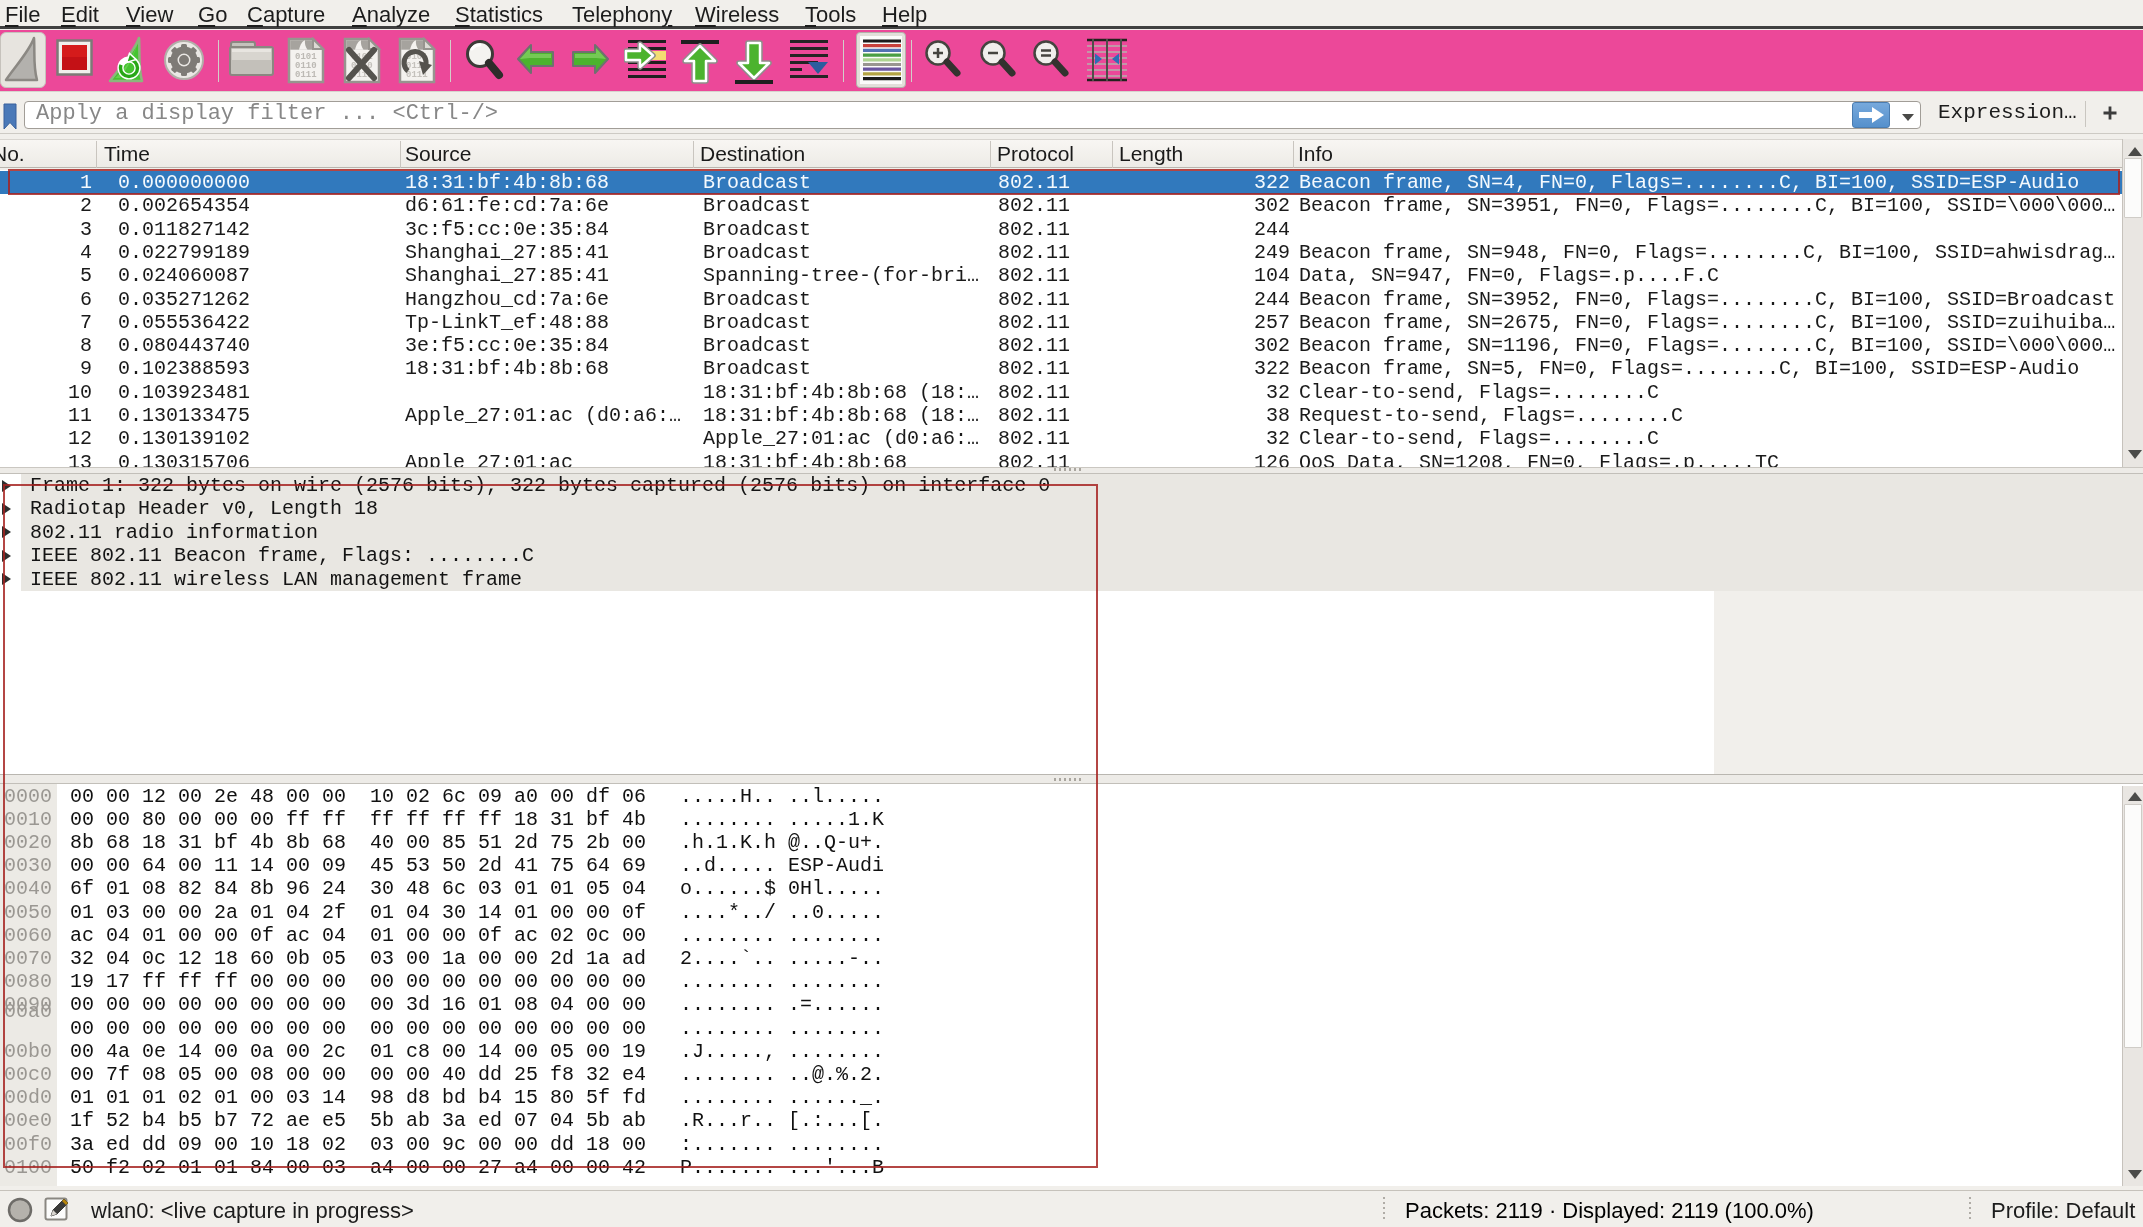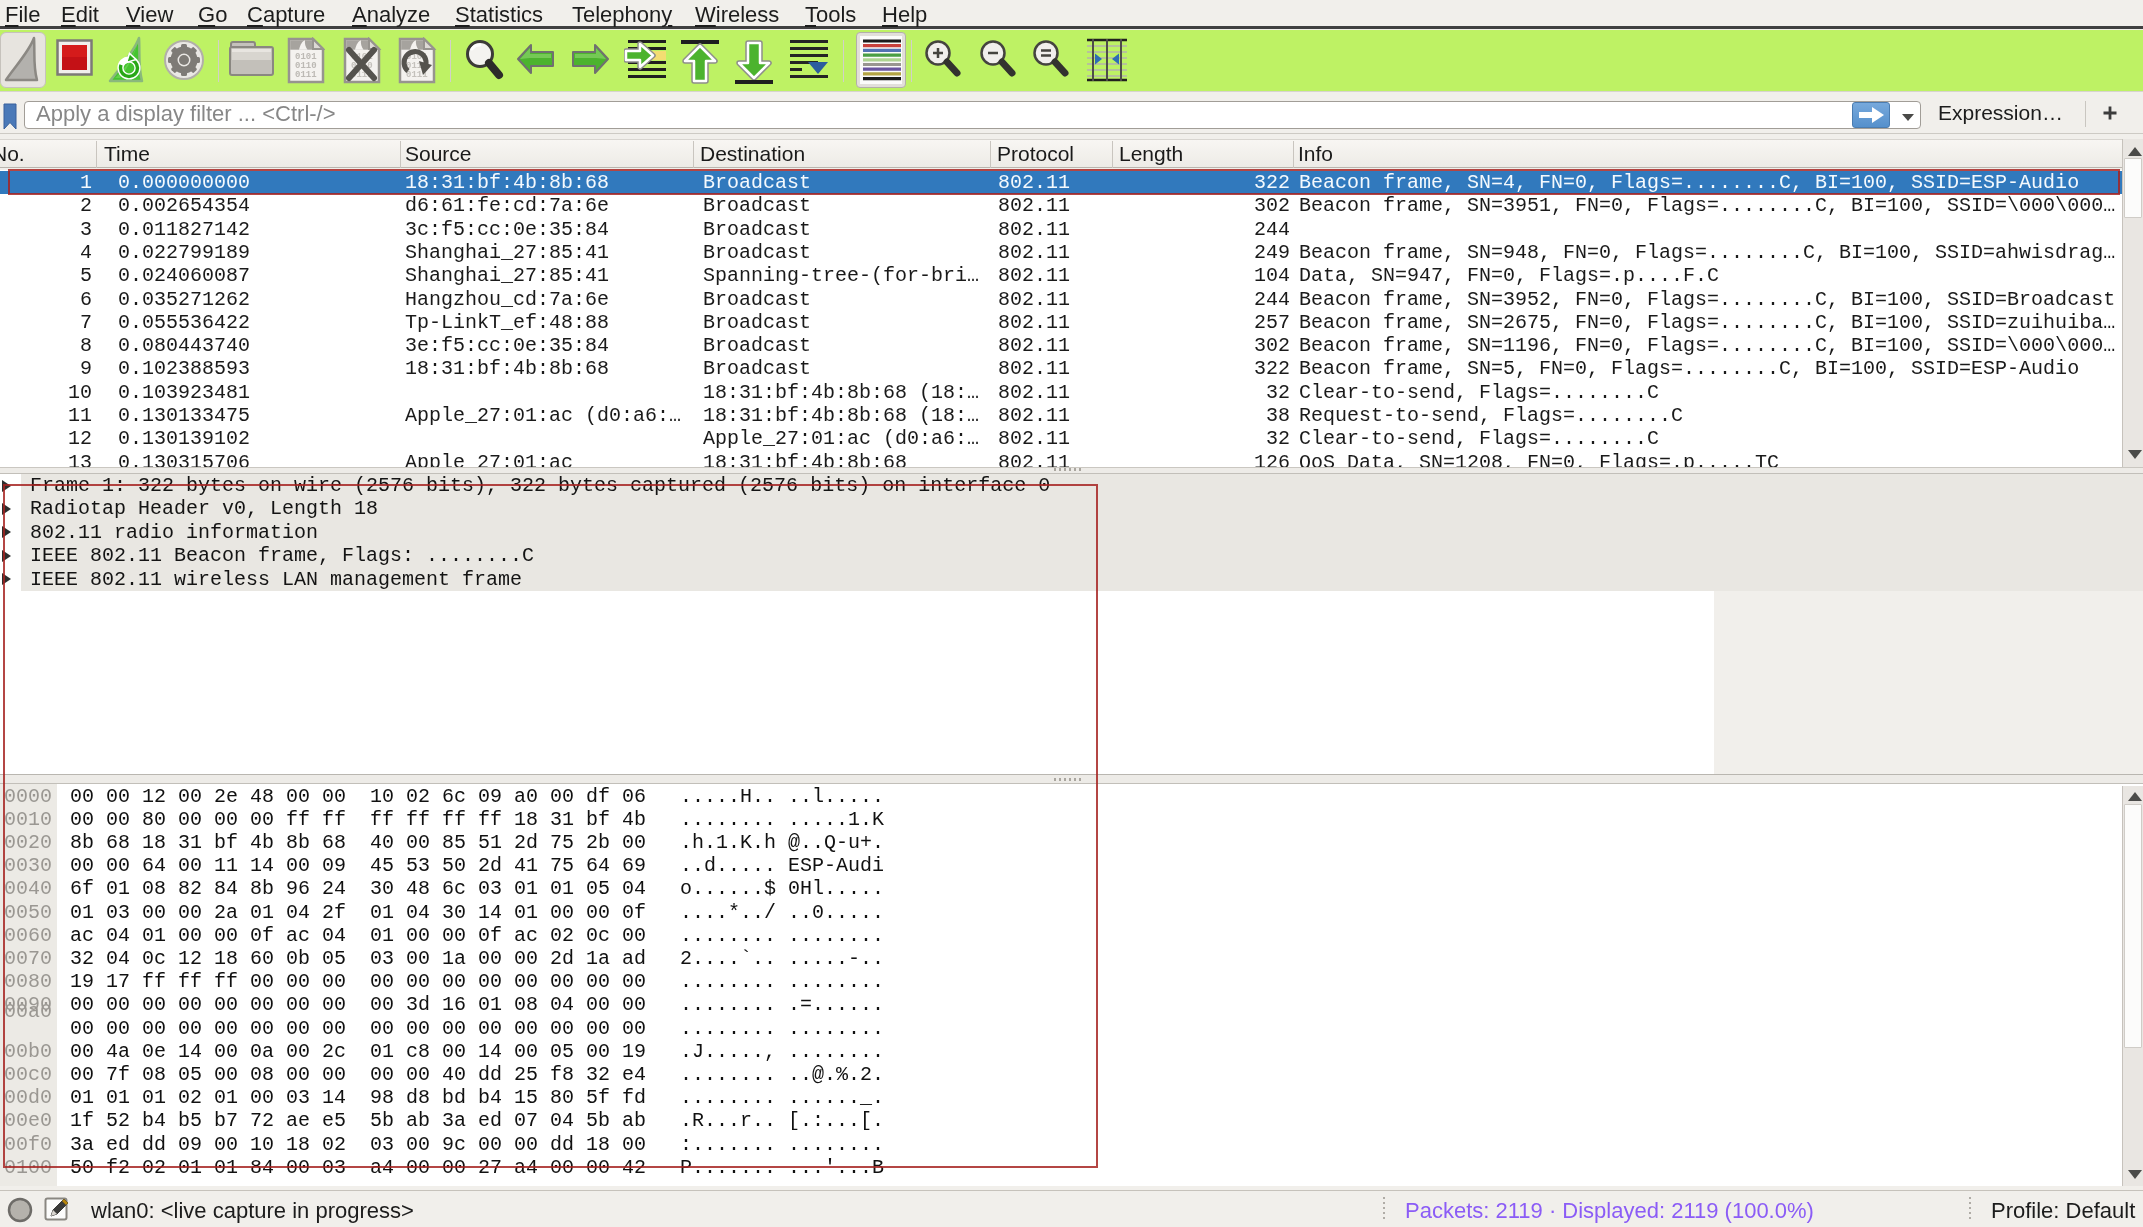--- a/index.html
+++ b/index.html
@@ -2,24 +2,24 @@
 <html><head>
 <meta charset="utf-8">
 <style>
 * { margin:0; padding:0; box-sizing:border-box; }
 html,body { width:2143px; height:1227px; overflow:hidden; }
 body { background:#f1efeb; font-family:"Liberation Sans", sans-serif; position:relative; }
 .mono { font-family:"Liberation Mono", monospace; }
 #menubar { position:absolute; left:0; top:0; width:2143px; height:29px; background:#f1efeb; border-bottom:3px solid #404040; }
 .mi { position:absolute; top:2px; font-size:22px; color:#1c1c1c; white-space:pre; }
 .mi u { text-decoration:underline; text-underline-offset:3px; }
-#toolbar { position:absolute; left:0; top:30px; width:2143px; height:62px; background:#bef264; border-bottom:1px solid #d7d4ce; }
+#toolbar { position:absolute; left:0; top:30px; width:2143px; height:62px; background:#ec4899; border-bottom:1px solid #d7d4ce; }
 .tsep { position:absolute; top:10px; width:1px; height:42px; background:#d2cfc9; }
 .tico { position:absolute; top:0; }
-#filterbar { position:absolute; left:0; top:93px; width:2143px; height:41px; background:#f1efeb; border-bottom:1px solid #cdcac4; }
+#filterbar { position:absolute; left:0; top:93px; width:2143px; height:41px; background:#f1efeb; border-bottom:1px solid #cdcac4;font-family:Liberation Mono, monospace; }
 #ffield { position:absolute; left:24px; top:8px; width:1897px; height:28px; background:#ffffff; border:1px solid #a19d97; border-radius:4px; }
 #fph { position:absolute; left:36px; top:8px; font-size:22px; color:#878787; }
 #fapply { position:absolute; left:1852px; top:9px; width:38px; height:26px; background:linear-gradient(#77a9dc,#5590cc); border:1px solid #4a7cb0; border-radius:3px; }
 #fexpr { position:absolute; left:1938px; top:8px; font-size:21px; color:#1c1c1c; }
 #fesep { position:absolute; left:2085px; top:8px; width:1px; height:26px; background:#c9c6c0; }
 
 #plheader { position:absolute; left:0; top:139px; width:2143px; height:29px; background:linear-gradient(#f8f6f3,#edebe6); border-top:1px solid #d8d5d0; border-bottom:1px solid #b9b5ae; }
 .hsep { position:absolute; top:1px; width:1px; height:27px; background:#c9c5bf; }
 .hlbl { position:absolute; top:2px; font-size:21px; color:#1a1a1a; }
 #plist { position:absolute; left:0; top:170px; width:2122px; height:297px; background:#ffffff; overflow:hidden; }
@@ -384,18 +384,18 @@
     <circle cx="14" cy="14" r="11" fill="#b5b2ac" stroke="#6e6c68" stroke-width="2.5"></circle>
   </svg>
   <svg style="position:absolute;left:44px;top:4px" width="28" height="28">
     <rect x="1.5" y="3.5" width="21" height="21" rx="2" fill="#fcfcfb" stroke="#8a8781" stroke-width="2"></rect>
     <path d="M7,21 L9,15 L20,4 L24,8 L13,19 Z" fill="#3a3a38" stroke="#3a3a38" stroke-width="1" stroke-linejoin="round"></path>
     <path d="M20,4 L24,8 L22,10 L18,6 Z" fill="#b8860b"></path>
     <path d="M7,21 L9,15 L13,19 Z" fill="#d9d6d0"></path>
   </svg>
   <span style="position:absolute;left:91px;top:7px;font-size:22px;color:#1c1c1c;">wlan0: &lt;live capture in progress&gt;</span>
   <div class="ssep" style="left:1383px"></div>
-  <span style="position:absolute;left:1405px;top:7px;font-size:22px;color:#8b5cf6;">Packets: 2119 · Displayed: 2119 (100.0%)</span>
+  <span style="position:absolute;left:1405px;top:7px;font-size:22px;color:#000000;">Packets: 2119 · Displayed: 2119 (100.0%)</span>
   <div class="ssep" style="left:1969px"></div>
   <span style="position:absolute;left:1991px;top:7px;font-size:22px;color:#1c1c1c;">Profile: Default</span>
 </div>
 <div class="red" style="left:8px;top:169px;width:2112px;height:26px;"></div>
 <div class="red" style="left:3px;top:484px;width:1095px;height:684px;"></div>
 
 </body></html>

